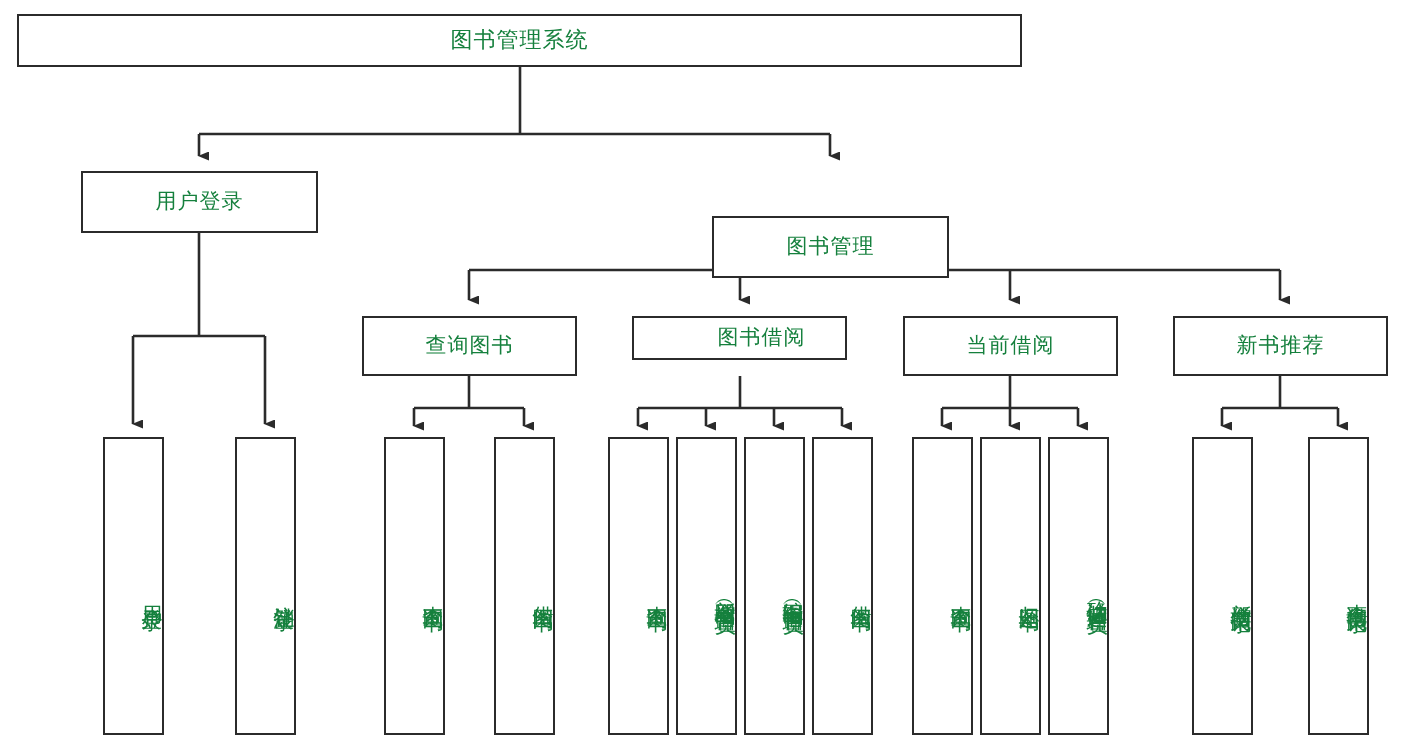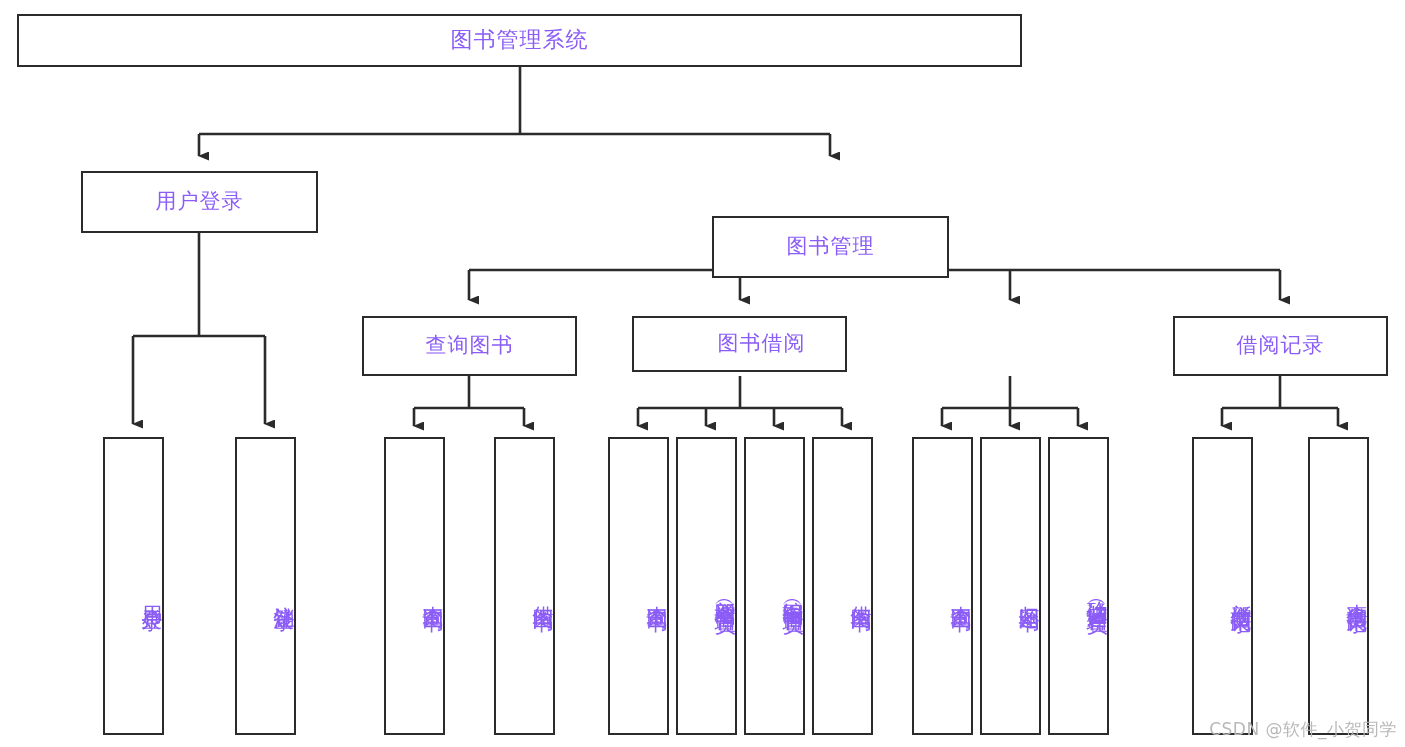--- a/index.html
+++ b/index.html
@@ -27,21 +27,21 @@
     pointer-events: none;
   }
   .node {
     position: absolute;
     box-sizing: border-box;
     background: #ffffff;
     border: 2px solid #2b2b2b;
     display: flex;
     align-items: center;
     justify-content: center;
-    color: #8b5cf6;
+    color: #15803d;
   }
   .node-h {
     font-size: 21px;
     letter-spacing: 1px;
     line-height: 1.1;
     white-space: nowrap;
   }
   .node-root {
     font-size: 22px;
   }
@@ -133,25 +133,28 @@
   <div class="node node-h" style="left:81px; top:171px; width:237px; height:62px;">
     <span>用户登录</span>
   </div>
   <div class="node node-h" style="left:712px; top:171px; width:237px; height:62px;margin-top:45px;">
     <span>图书管理</span>
   </div>
 
   <div class="node node-h" style="left:362px; top:316px; width:215px; height:60px;">
     <span>查询图书</span>
   </div>
-  <div class="node node-h" style="left:632px; top:316px; width:215px; height:56px;padding-left:44px;">
+  <div class="node node-h" style="left:632px; top:316px; width:215px; height:44px;padding-left:44px;">
     <span>图书借阅</span>
   </div>
+  <div class="node node-h" style="left:903px; top:316px; width:215px; height:60px;">
+    <span>当前借阅</span>
+  </div>
   <div class="node node-h" style="left:1173px; top:316px; width:215px; height:60px;">
-    <span>借阅记录</span>
+    <span>新书推荐</span>
   </div>
 
   <div class="node node-v" style="left:103px; top:437px; width:61px; height:298px;">
     <span>用户登录</span>
   </div>
   <div class="node node-v" style="left:235px; top:437px; width:61px; height:298px;">
     <span>注销登录</span>
   </div>
 
   <div class="node node-v" style="left:384px; top:437px; width:61px; height:298px;">
@@ -184,15 +187,14 @@
     <span>确认归还（管理员）</span>
   </div>
 
   <div class="node node-v" style="left:1192px; top:437px; width:61px; height:298px;">
     <span>新增借阅记录</span>
   </div>
   <div class="node node-v" style="left:1308px; top:437px; width:61px; height:298px;">
     <span>查询借阅记录</span>
   </div>
 
-  <div class="watermark">CSDN @软件_小贺同学</div>
 
 </div>
 
 </body></html>

